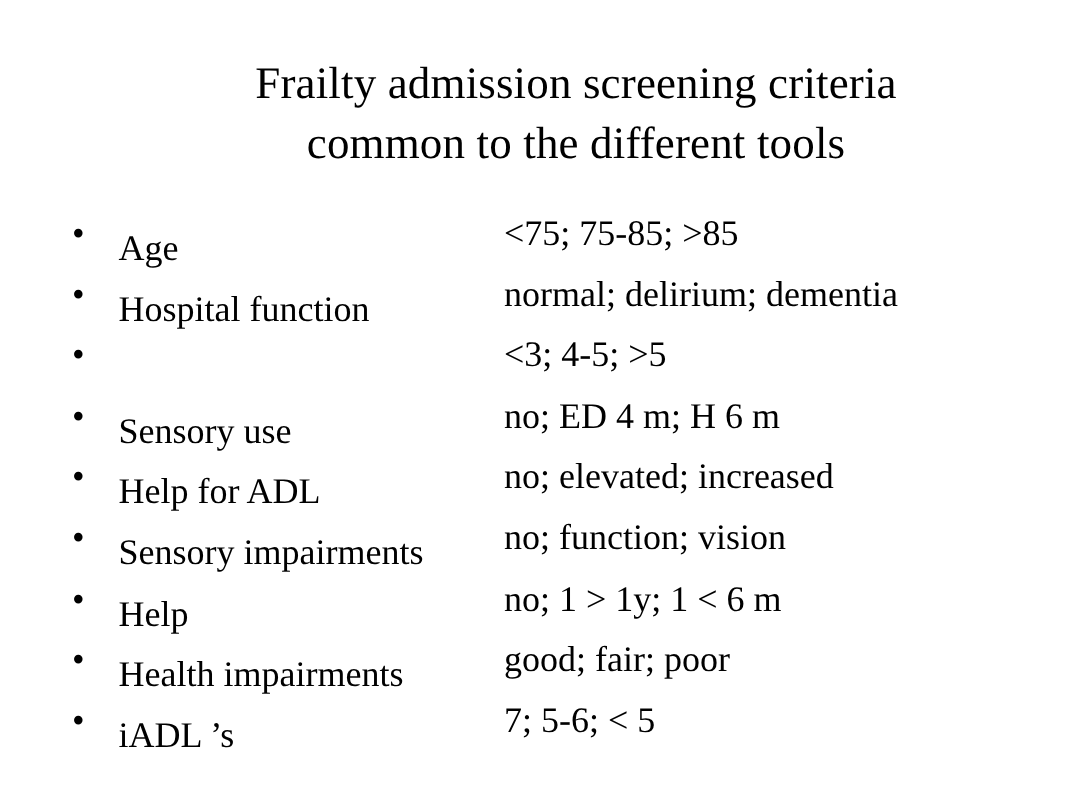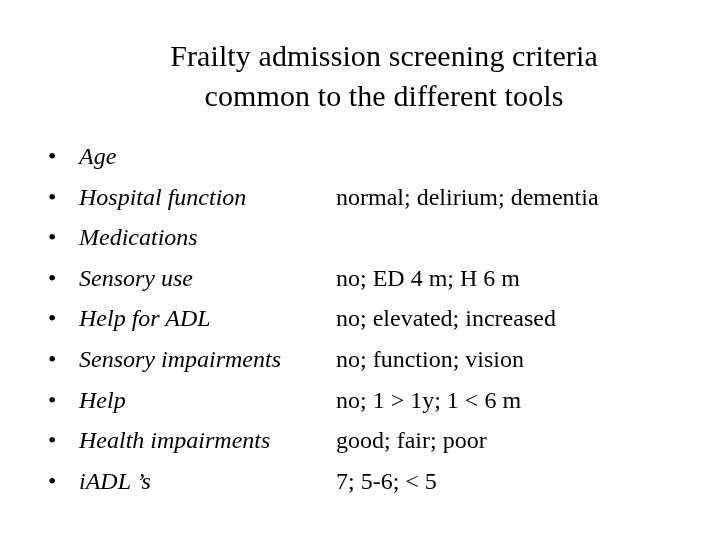--- a/index.html
+++ b/index.html
@@ -61,23 +61,22 @@
     left: 24px;
     top: 0;
     width: 12px;
     text-align: left;
     font-size: 24px;
     line-height: 40.6px;
   }
   .criteria-label {
     position: absolute;
     left: 55px;
-    top: 0;
+    top: 10px;
     white-space: nowrap;
-    font-style: italic;
   }
   .criteria-value {
     position: absolute;
     left: 312px;
     top: 0;
     white-space: nowrap;
   }
 </style>
 </head>
 <body>
@@ -87,31 +86,32 @@
   <div class="title-block">
     <span class="title-line">Frailty admission screening criteria</span>
     <span class="title-line">common to the different tools</span>
   </div>
 
   <ul class="criteria-list">
 
     <li class="criteria-row">
       <span class="bullet-mark">•</span>
       <span class="criteria-label">Age</span>
+      <span class="criteria-value">&lt;75; 75-85; &gt;85</span>
     </li>
 
     <li class="criteria-row">
       <span class="bullet-mark">•</span>
       <span class="criteria-label">Hospital function</span>
       <span class="criteria-value">normal; delirium; dementia</span>
     </li>
 
     <li class="criteria-row">
       <span class="bullet-mark">•</span>
-      <span class="criteria-label">Medications</span>
+      <span class="criteria-value">&lt;3; 4-5; &gt;5</span>
     </li>
 
     <li class="criteria-row">
       <span class="bullet-mark">•</span>
       <span class="criteria-label">Sensory use</span>
       <span class="criteria-value">no; ED 4 m; H 6 m</span>
     </li>
 
     <li class="criteria-row">
       <span class="bullet-mark">•</span>

